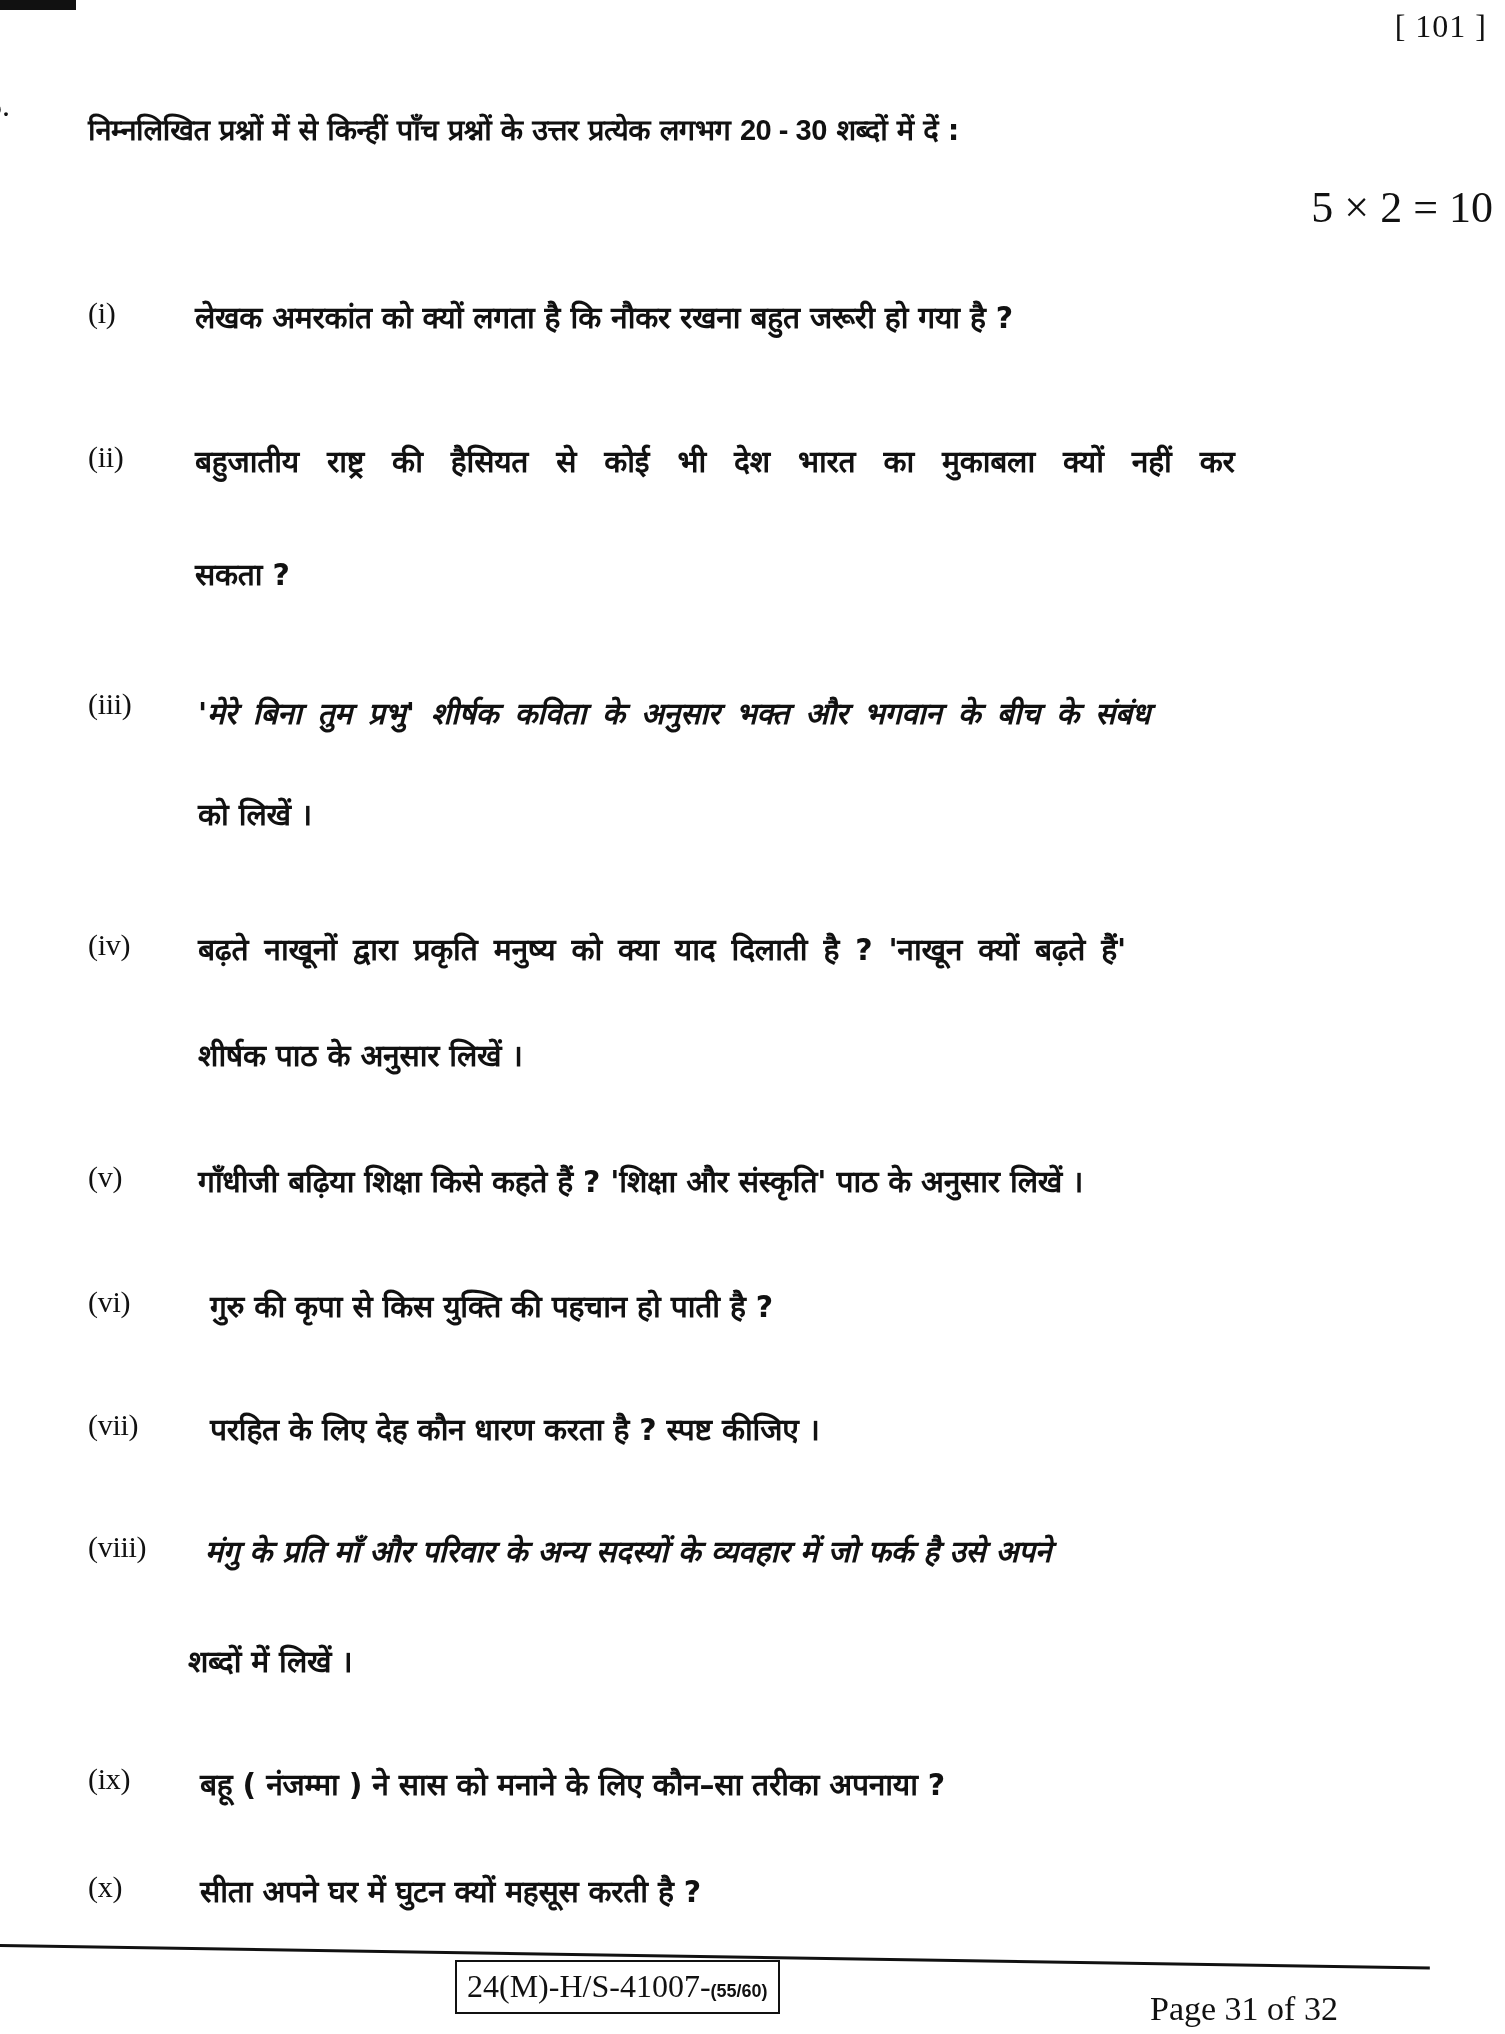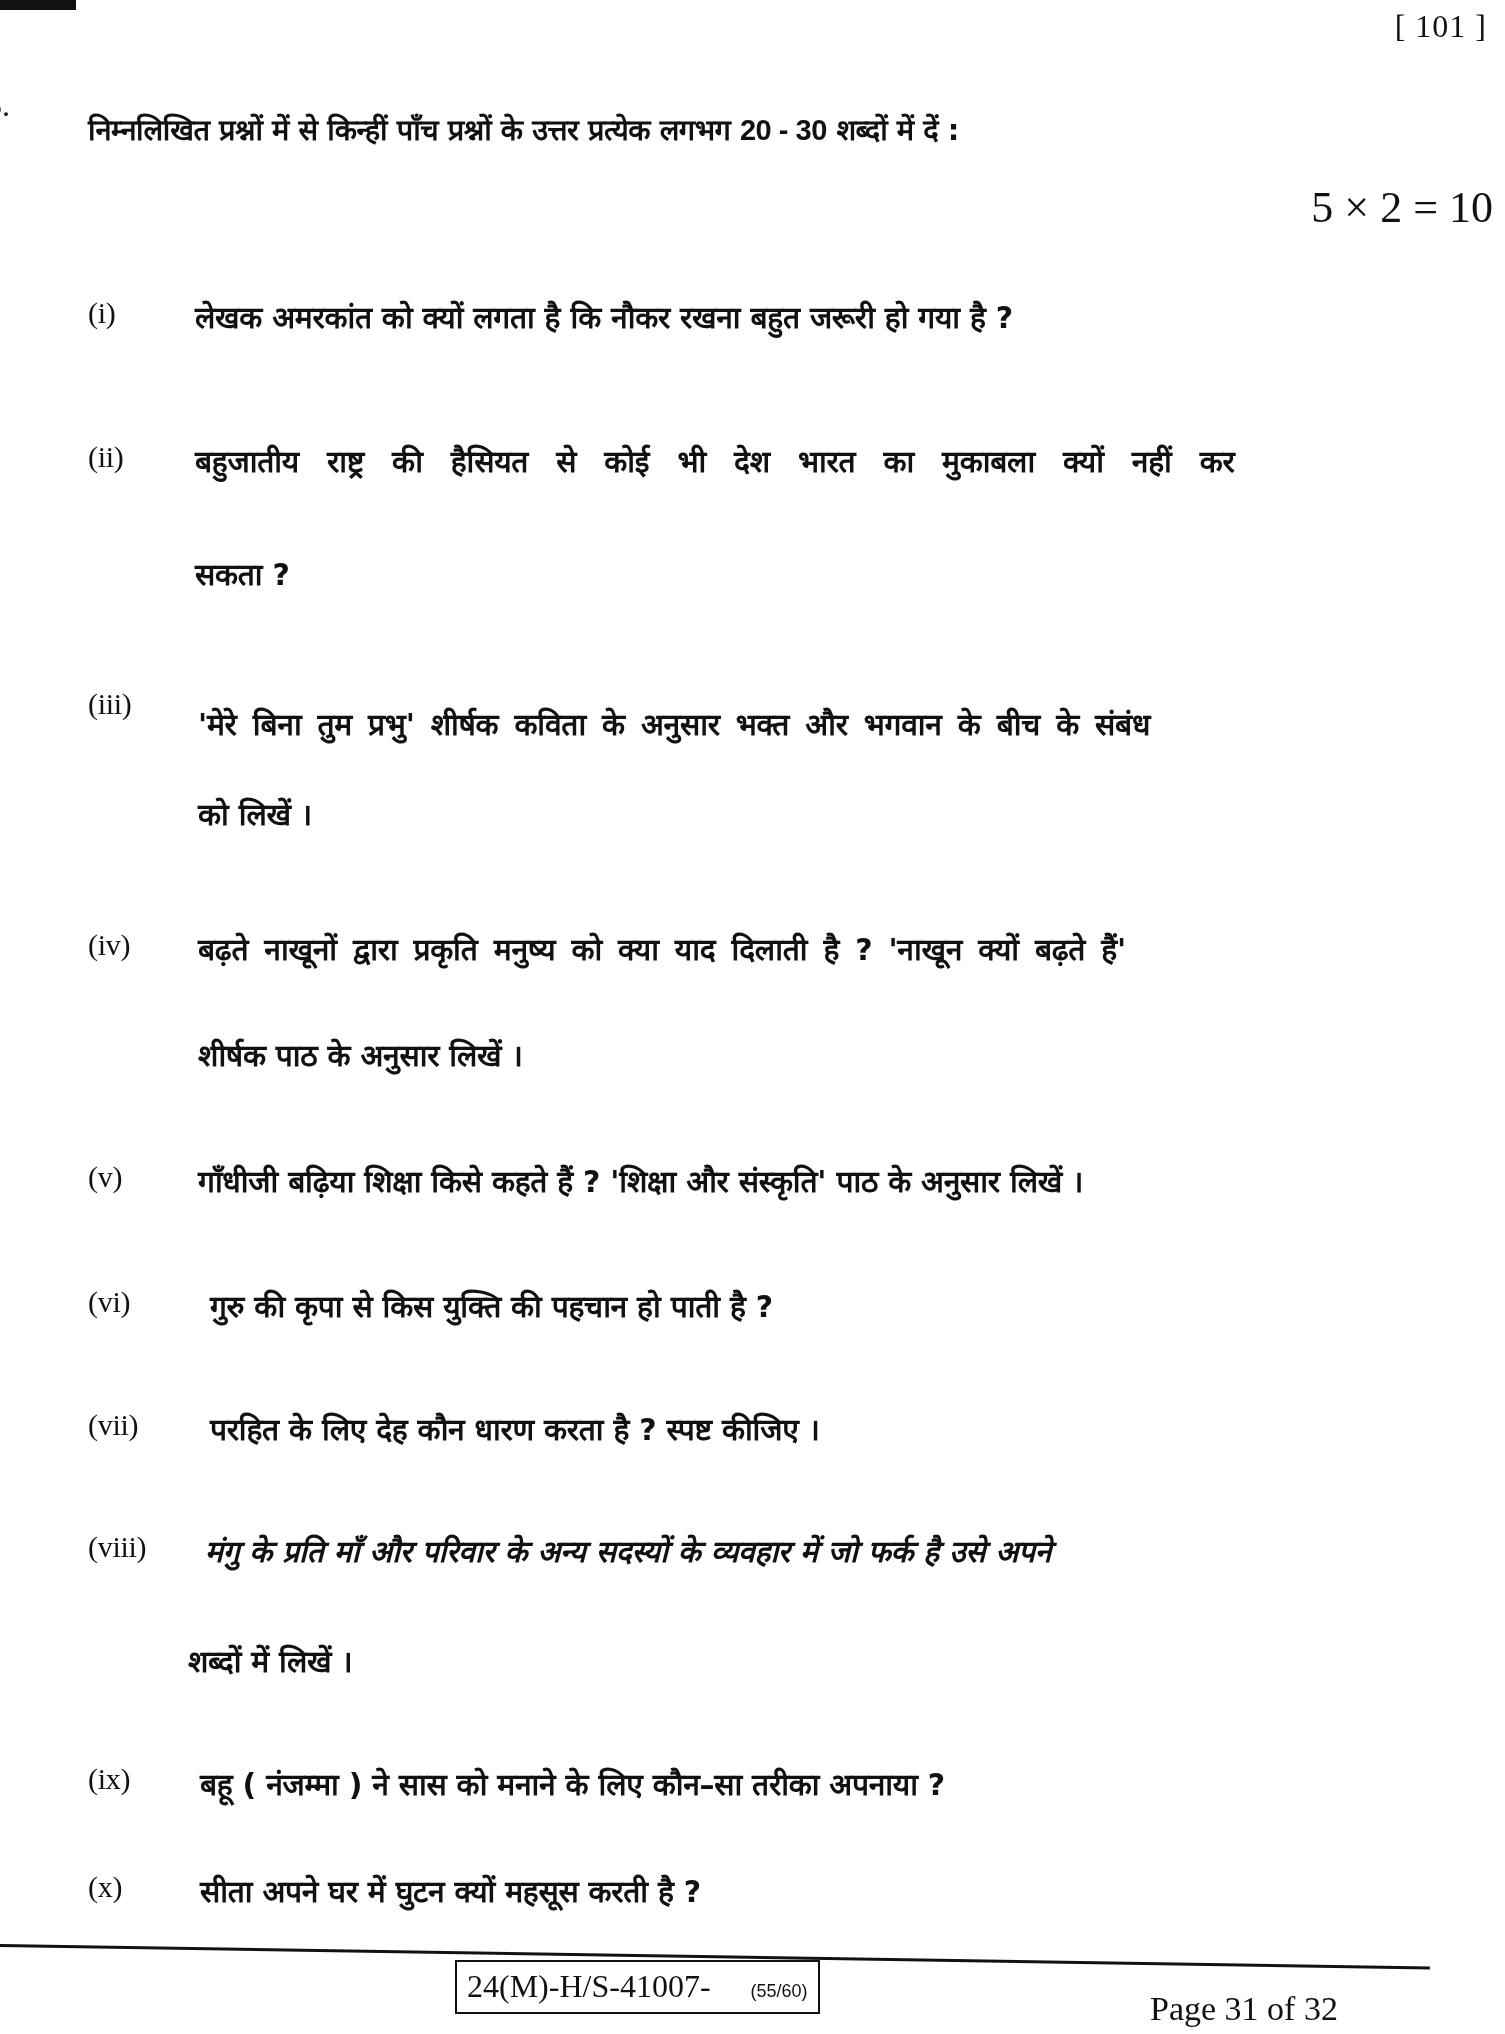--- a/index.html
+++ b/index.html
@@ -104,23 +104,22 @@
       border: 2px solid #111;
       padding: 0 10px;
       height: 50px;
       font-family: "Liberation Serif", serif;
       font-size: 32px;
       line-height: 48px;
       white-space: nowrap;
     }
     .footer-code small {
       font-family: "Liberation Sans", sans-serif;
-      font-weight: normal;
+      font-weight: bold;
       font-size: 18px;
-      margin-left: 40px;
     }
     .footer-page {
       position: absolute;
       left: 1150px;
       top: 1990px;
       font-family: "Liberation Serif", serif;
       font-size: 34px;
     }
   </style>
 </head>
@@ -143,21 +142,21 @@
 </div>
 
 <div class="item" style="top:440px;">
   <span class="label">(ii)</span>
   <span class="line" style="left:195px;top:0;word-spacing:18px;">बहुजातीय राष्ट्र की हैसियत से कोई भी देश भारत का मुकाबला क्यों नहीं कर</span>
   <span class="line" style="left:195px;top:113px;">सकता ?</span>
 </div>
 
 <div class="item" style="top:687px;">
   <span class="label">(iii)</span>
-  <span class="line" style="left:198px;top:16px;word-spacing:6px;">'मेरे बिना तुम प्रभु' शीर्षक कविता के अनुसार भक्त और भगवान के बीच के संबंध</span>
+  <span class="line" style="left:198px;top:5px;word-spacing:6px;font-style:italic;">'मेरे बिना तुम प्रभु' शीर्षक कविता के अनुसार भक्त और भगवान के बीच के संबंध</span>
   <span class="line" style="left:198px;top:106px;">को लिखें ।</span>
 </div>
 
 <div class="item" style="top:928px;">
   <span class="label">(iv)</span>
   <span class="line" style="left:198px;top:0;word-spacing:6px;">बढ़ते नाखूनों द्वारा प्रकृति मनुष्य को क्या याद दिलाती है ? 'नाखून क्यों बढ़ते हैं'</span>
   <span class="line" style="left:198px;top:106px;">शीर्षक पाठ के अनुसार लिखें ।</span>
 </div>
 
 <div class="item" style="top:1160px;">

